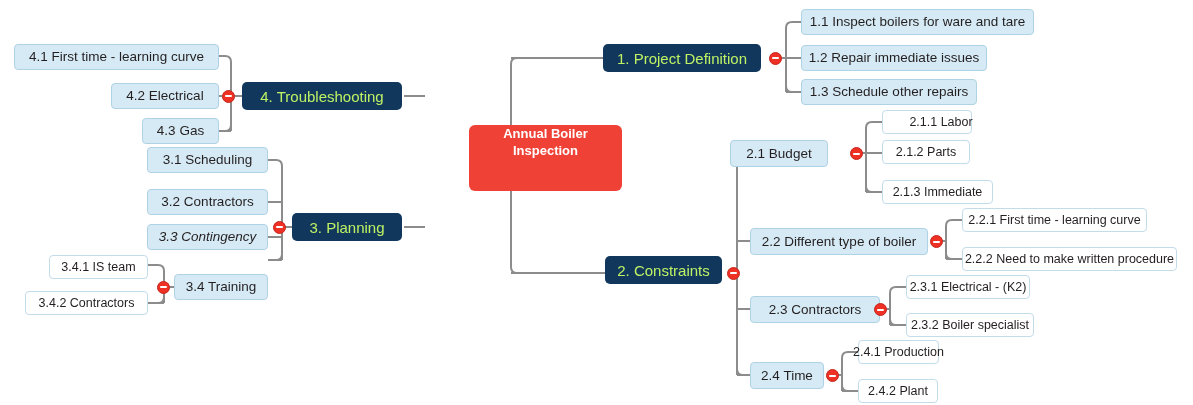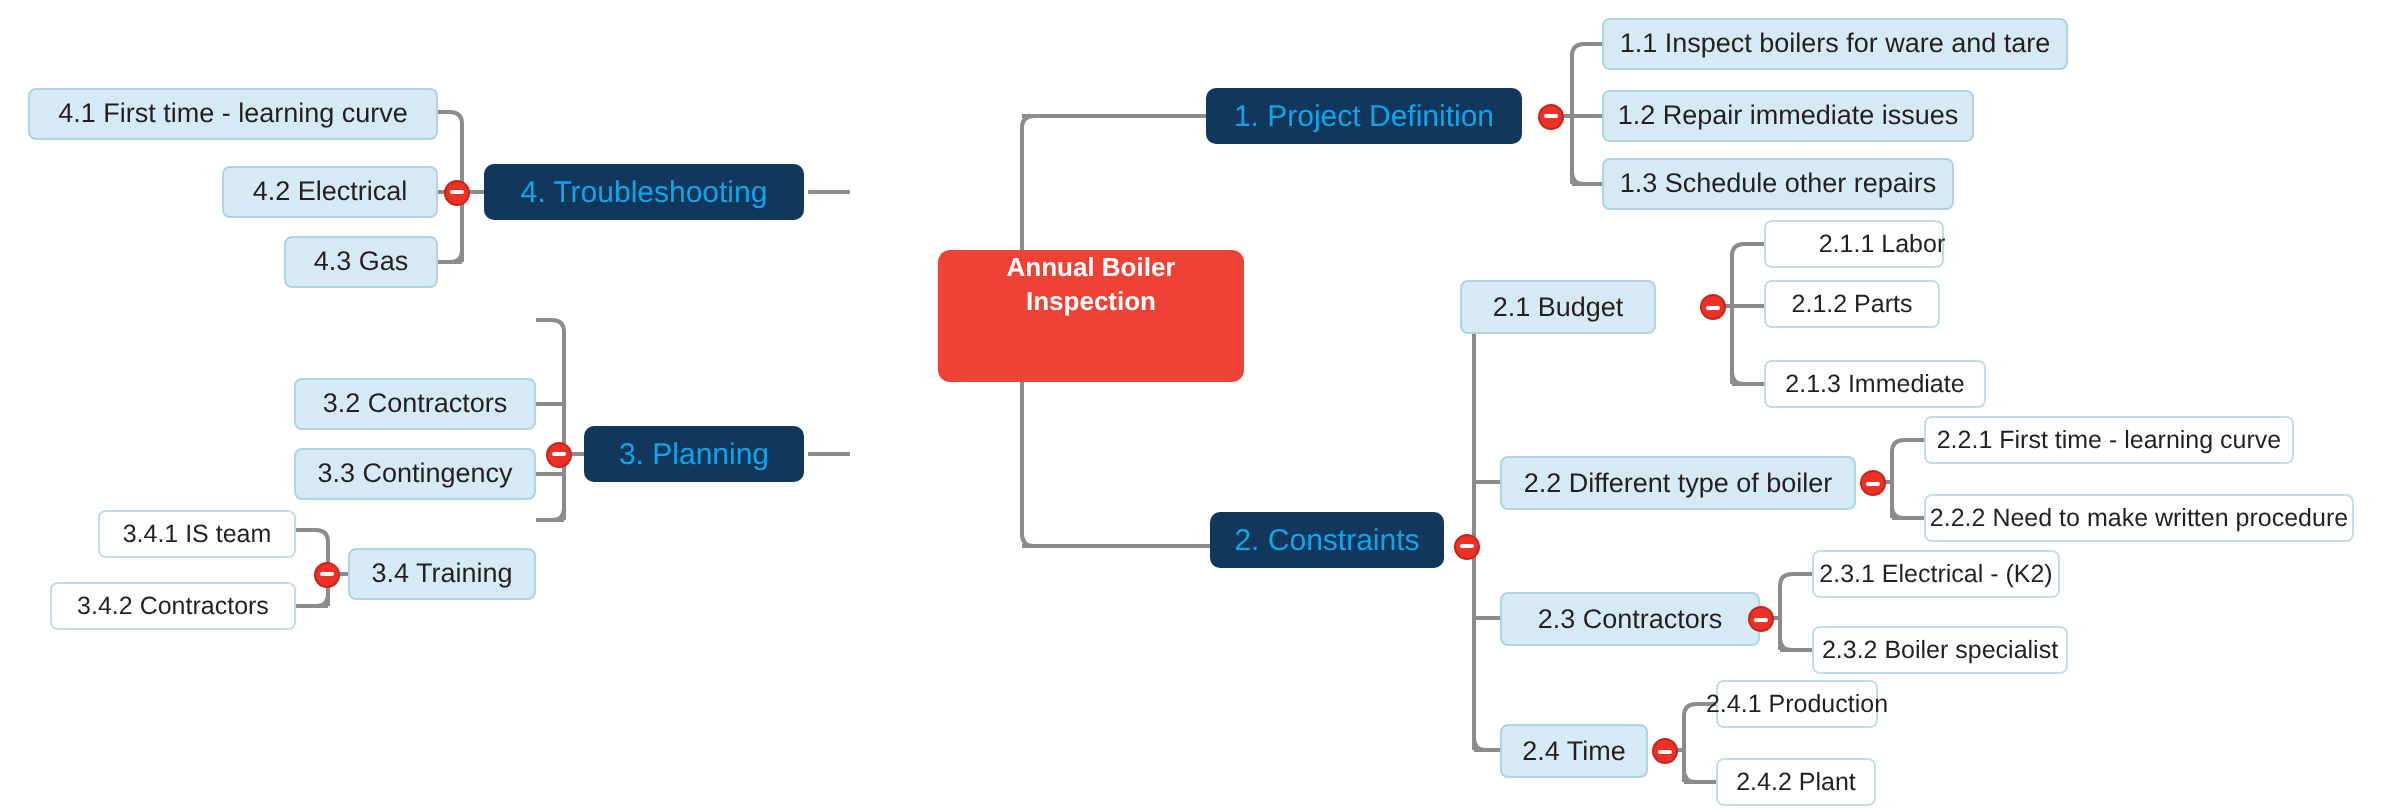--- a/index.html
+++ b/index.html
@@ -44,21 +44,21 @@
     font-size: 13px;
     border-radius: 6px;
     text-align: center;
     line-height: 1.32;
     display: block;
     margin-left: 44px;
   }
   
   .node.main {
     background: #11375C;
-    color: #0ea5e9;
+    color: #bef264;
     font-size: 15px;
     border-radius: 5px;
   }
   
   .node.sub {
     background: #D6EAF5;
     border: 1px solid #AFD3E4;
     color: #231F20;
     font-size: 13.5px;
   }
@@ -273,24 +273,27 @@
     <span>4.3  Gas</span>
   </div>
 
   <div class="node main" style="left:292px; top:213px; width:110px; height:28px;">
     <span>3. Planning</span>
   </div>
   <div class="toggle" style="left:273px; top:220.5px;">
       <span class="bar"></span>
     </div>
 
+  <div class="node sub" style="left:147px; top:147px; width:121px; height:26px;">
+    <span>3.1 Scheduling</span>
+  </div>
   <div class="node sub" style="left:147px; top:189px; width:121px; height:26px;">
     <span>3.2 Contractors</span>
   </div>
-  <div class="node sub" style="left:147px; top:224px; width:121px; height:26px;">
+  <div class="node sub" style="left:147px; top:224px; width:121px; height:26px;font-style:italic;">
     <span>3.3 Contingency</span>
   </div>
   <div class="node sub" style="left:174px; top:274px; width:94px; height:26px;">
     <span>3.4 Training</span>
   </div>
   <div class="toggle" style="left:157px; top:280.5px;">
       <span class="bar"></span>
     </div>
   <div class="node leaf" style="left:49px; top:255px; width:99px; height:24px;">
     <span>3.4.1 IS team</span>

